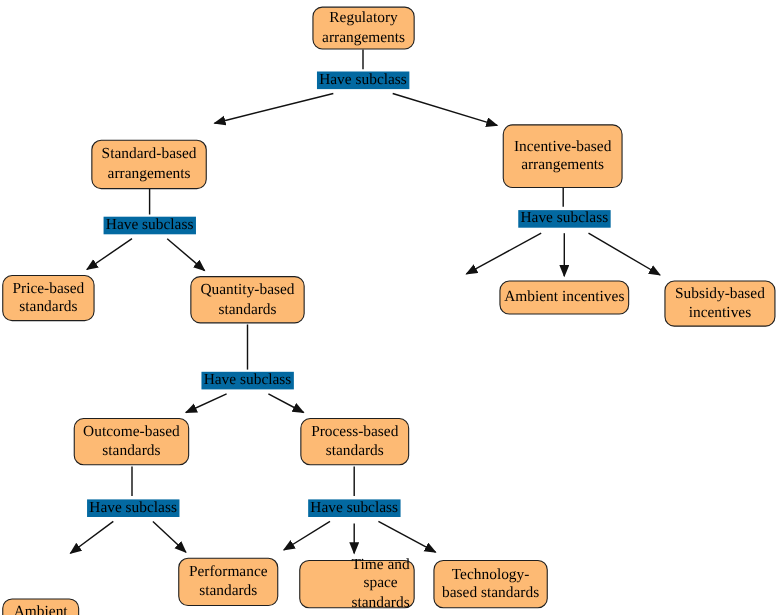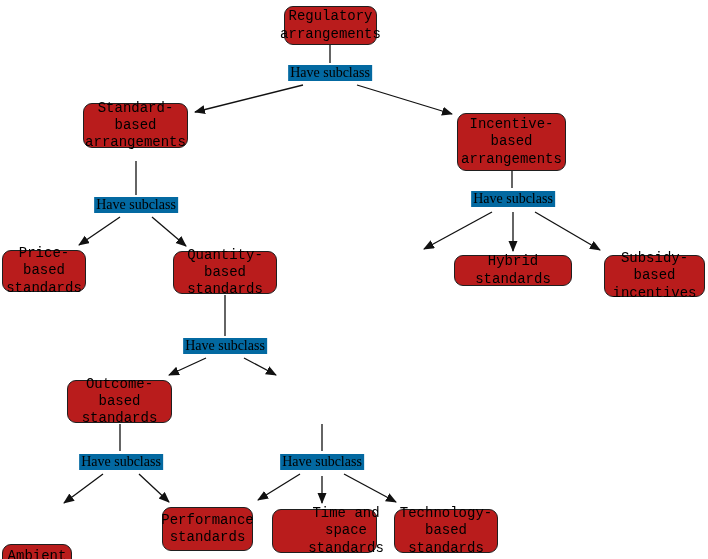--- a/index.html
+++ b/index.html
@@ -17,32 +17,31 @@
   }
   .connectors {
     position: absolute;
     left: 0; top: 0;
     width: 708px;
     height: 559px;
   }
   .node {
     position: absolute;
     box-sizing: border-box;
-    background: #b91c1c;
+    background: #fdba74;
     border: 1.6px solid #1f1f1f;
     border-radius: 9px;
     display: flex;
     align-items: center;
     justify-content: center;
     text-align: center;
     font-size: 14px;
     line-height: 1.22;
     color: #000000;
     padding: 1px 2px;
-    font-family: Liberation Mono, monospace;
   }
   .edge-label {
     position: absolute;
     transform: translateX(-50%);
     font-size: 14px;
     color: #000000;
     white-space: nowrap;
     background: #0369a1;
     padding: 0 2px;
   }
@@ -82,35 +81,36 @@
       <line x1="103" y1="474" x2="64" y2="503" marker-end="url(#arrow)"></line>
       <line x1="139" y1="474" x2="169" y2="502" marker-end="url(#arrow)"></line>
       <line x1="300" y1="474" x2="258" y2="500" marker-end="url(#arrow)"></line>
       <line x1="322" y1="476" x2="322" y2="503" marker-end="url(#arrow)"></line>
       <line x1="344" y1="474" x2="396" y2="502" marker-end="url(#arrow)"></line>
     </g>
   </svg>
 
   <div class="node" style="left:284px; top:6px;   width:93px;  height:39px;">Regulatory arrangements</div>
 
-  <div class="node" style="left:83px;  top:103px; width:105px; height:45px;">Standard-based arrangements</div>
+  <div class="node" style="left:83px;  top:127px; width:105px; height:45px;">Standard-based arrangements</div>
 
   <div class="node" style="left:457px; top:113px; width:109px; height:58px;">Incentive-based arrangements</div>
 
   <div class="node" style="left:2px;   top:250px; width:84px;  height:42px;">Price-based standards</div>
 
   <div class="node" style="left:173px; top:251px; width:104px; height:43px;">Quantity-based standards</div>
 
 
-  <div class="node" style="left:454px; top:255px; width:118px; height:31px;">Hybrid standards</div>
+  <div class="node" style="left:454px; top:255px; width:118px; height:31px;">Ambient incentives</div>
 
   <div class="node" style="left:604px; top:255px; width:101px; height:42px;">Subsidy-based incentives</div>
 
   <div class="node" style="left:67px;  top:380px; width:105px; height:43px;">Outcome-based standards</div>
 
+  <div class="node" style="left:273px; top:380px; width:99px;  height:43px;">Process-based standards</div>
 
   <div class="node" style="left:2px;   top:508px; width:70px;  height:43px;margin-top:36px;">Ambient standards</div>
 
   <div class="node" style="left:162px; top:507px; width:91px;  height:44px;">Performance standards</div>
 
   <div class="node" style="left:272px; top:509px; width:105px; height:44px;padding-left:45px;">Time and space standards</div>
 
   <div class="node" style="left:394px; top:509px; width:104px; height:44px;">Technology-based standards</div>
 
   <div class="edge-label" style="left:330px; top:65px;">Have subclass</div>

